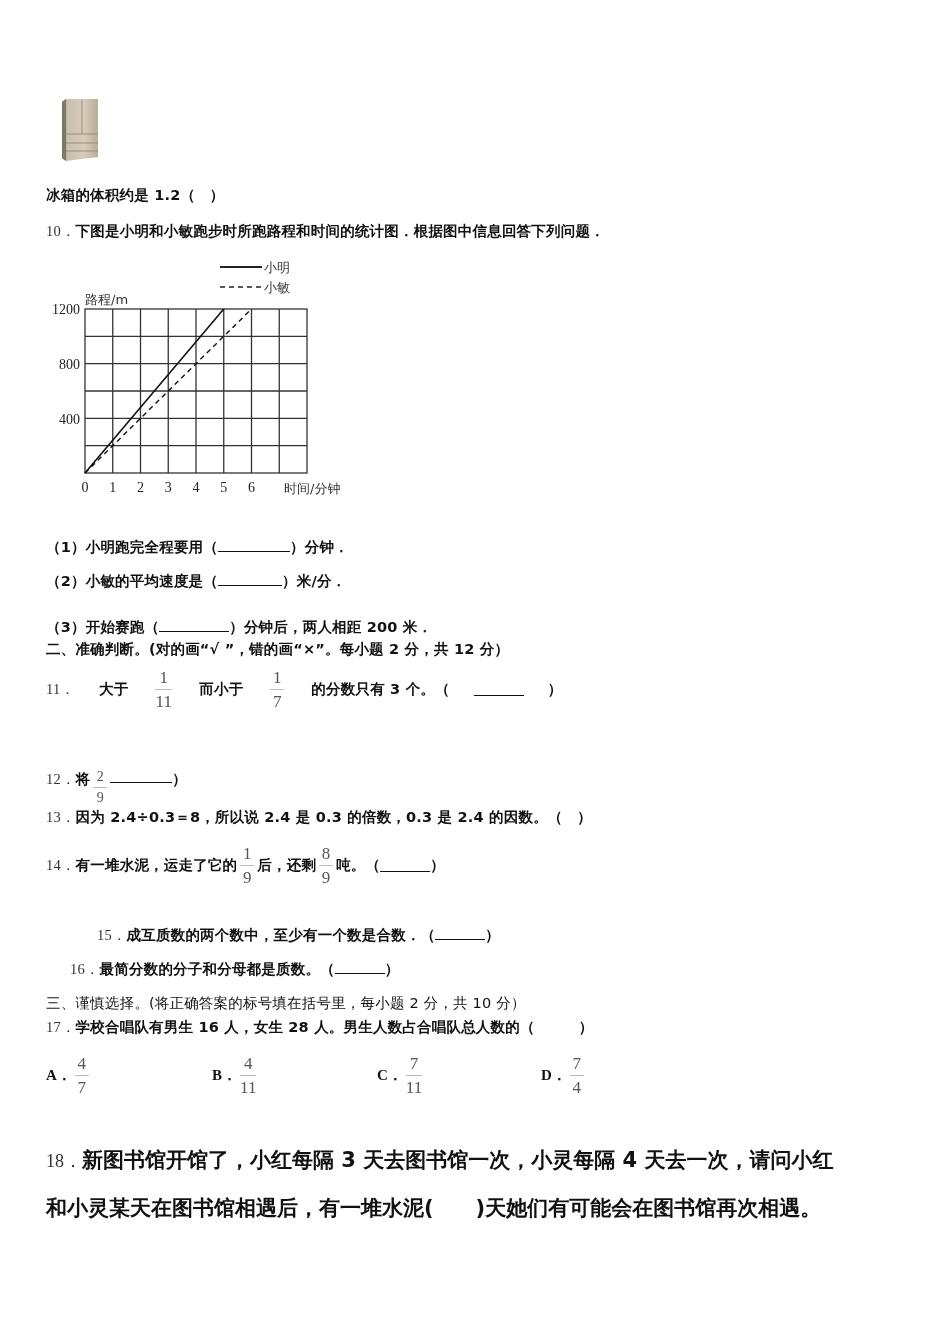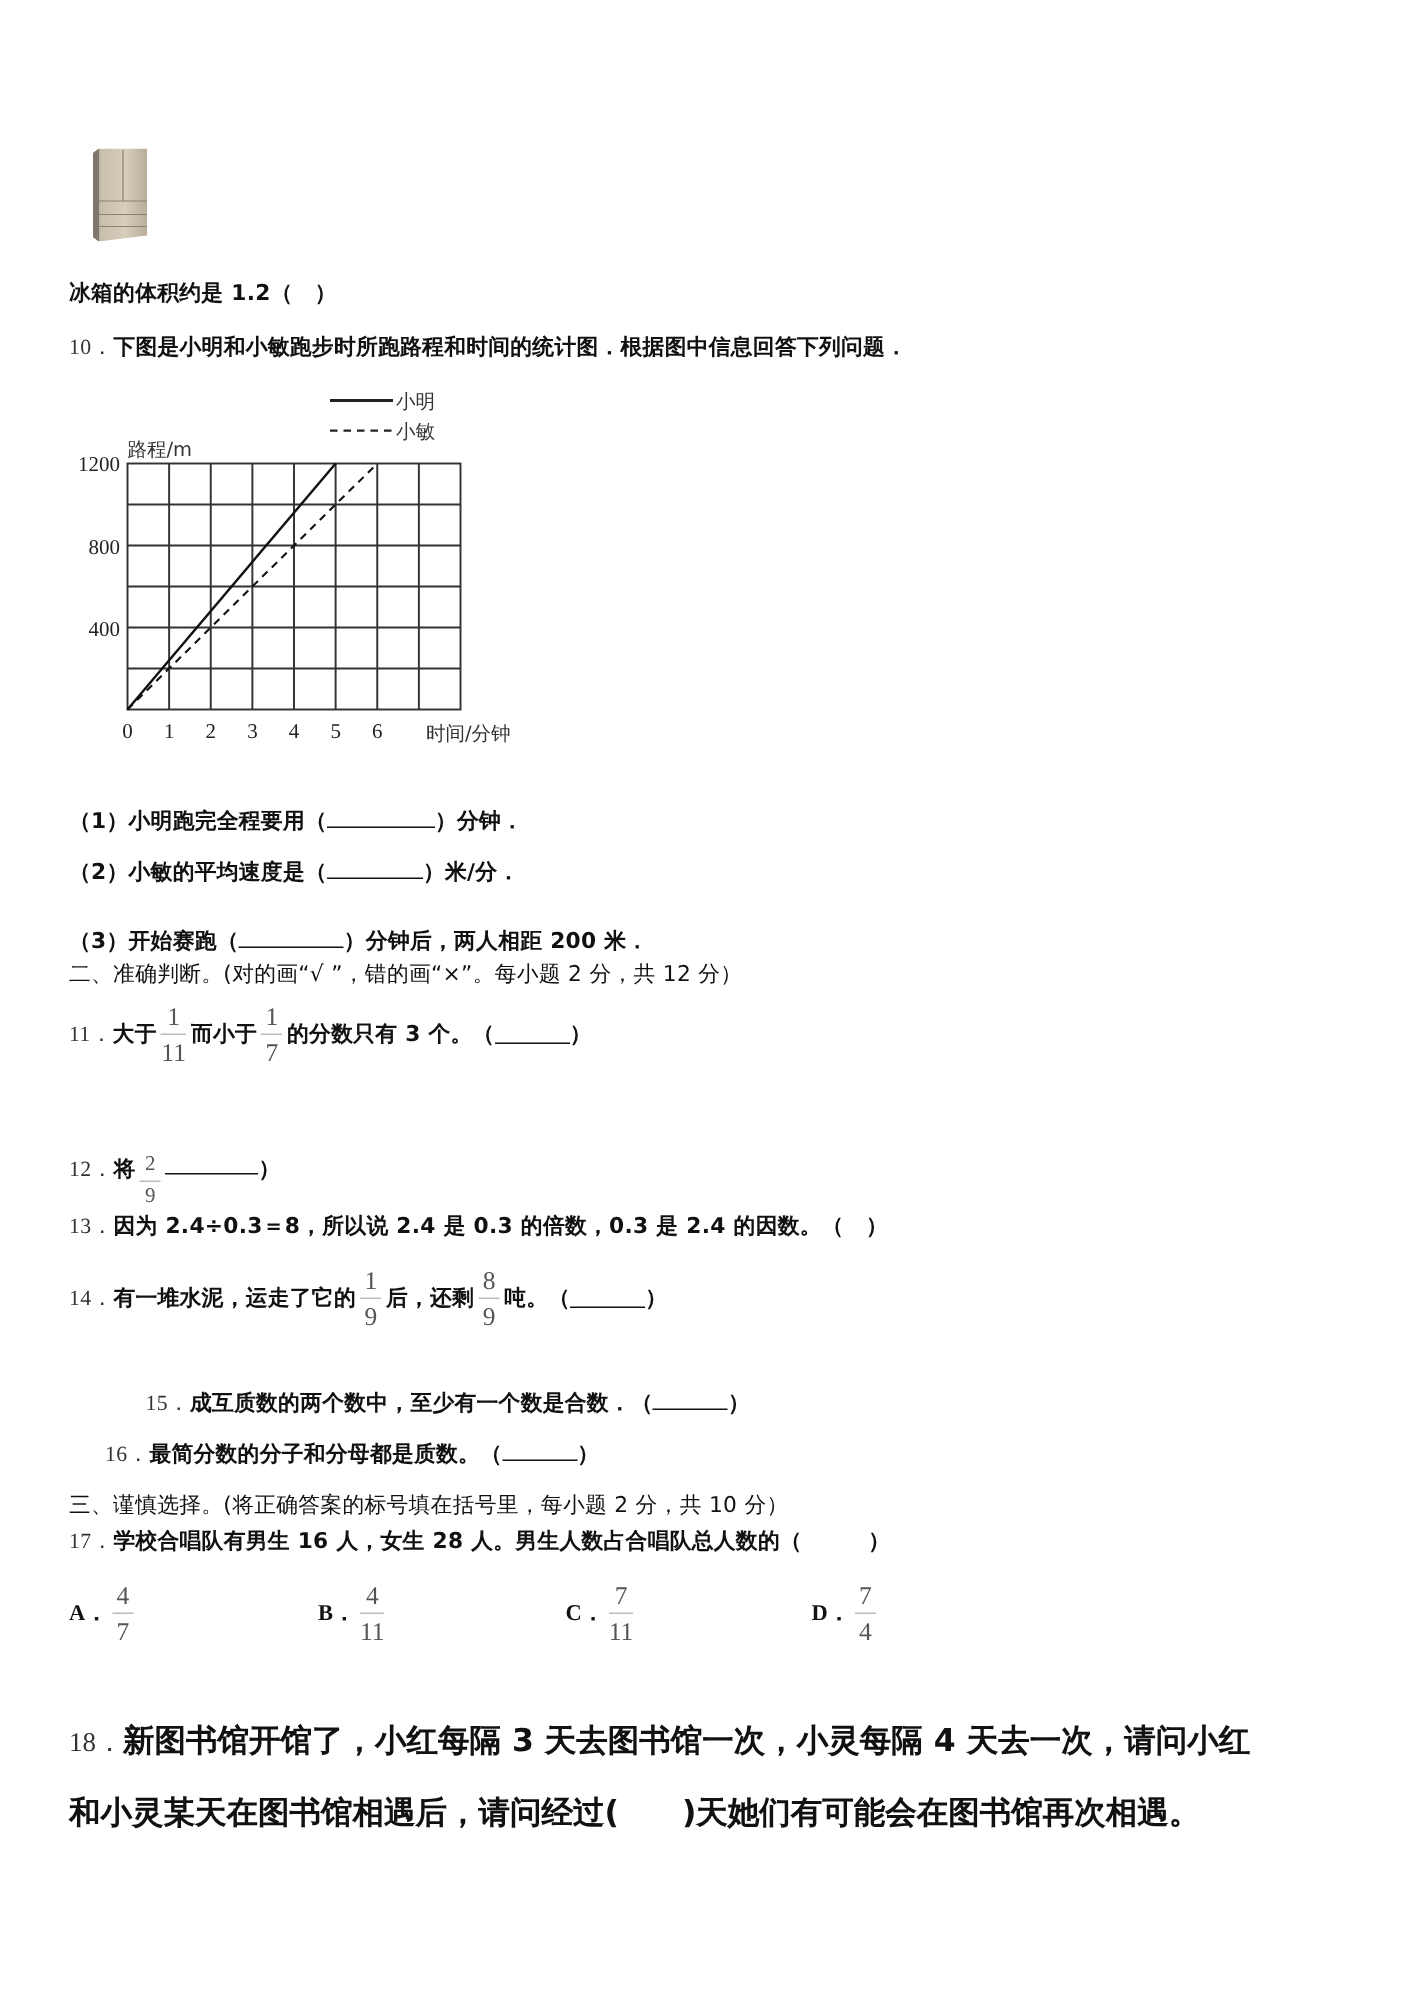--- a/index.html
+++ b/index.html
@@ -96,23 +96,23 @@
 <div class="abs t" style="left:46px; top:538px;">
   <span>（1）小明跑完全程要用（</span><span class="blank" style="width:72px"></span><span>）分钟．</span>
 </div>
 <div class="abs t" style="left:46px; top:572px;">
   <span>（2）小敏的平均速度是（</span><span class="blank" style="width:64px"></span><span>）米/分．</span>
 </div>
 <div class="abs t" style="left:46px; top:618px;">
   <span>（3）开始赛跑（</span><span class="blank" style="width:70px"></span><span>）分钟后，两人相距 200 米．</span>
 </div>
 
-<div class="abs t" style="left:46px; top:640px; font-weight:normal;">二、准确判断。(对的画“√ ”，错的画“×”。每小题 2 分，共 12 分）</div>
-
-<div class="abs t" style="left:46px; top:664px; display:flex; align-items:center; height:50px;">
+<div class="abs t" style="left:46px; top:640px; font-weight:bold;">二、准确判断。(对的画“√ ”，错的画“×”。每小题 2 分，共 12 分）</div>
+
+<div class="abs t" style="left:46px; top:664px; display:flex; align-items:center; height:50px;gap:24px;">
   <span class="num">11．</span>
   <span>大于</span>
   <span class="frac">
       <span class="n">1</span>
       <span class="bar"></span>
       <span class="d">11</span>
     </span>
   <span>而小于</span>
   <span class="frac">
       <span class="n">1</span>
@@ -202,13 +202,13 @@
   <span class="frac">
       <span class="n">7</span>
       <span class="bar"></span>
       <span class="d">4</span>
     </span>
 </div>
 
 <div class="abs big" style="left:46px; top:1146px;">
   <span class="num" style="font-size:18px;">18．</span><span>新图书馆开馆了，小红每隔 3 天去图书馆一次，小灵每隔 4 天去一次，请问小红</span>
 </div>
-<div class="abs big" style="left:46px; top:1194px;">和小灵某天在图书馆相遇后，请问经过(　　)天她们有可能会在图书馆再次相遇。</div>
+<div class="abs big" style="left:46px; top:1194px;">和小灵某天在图书馆相遇后，有一堆水泥(　　)天她们有可能会在图书馆再次相遇。</div>
 
 </body></html>

